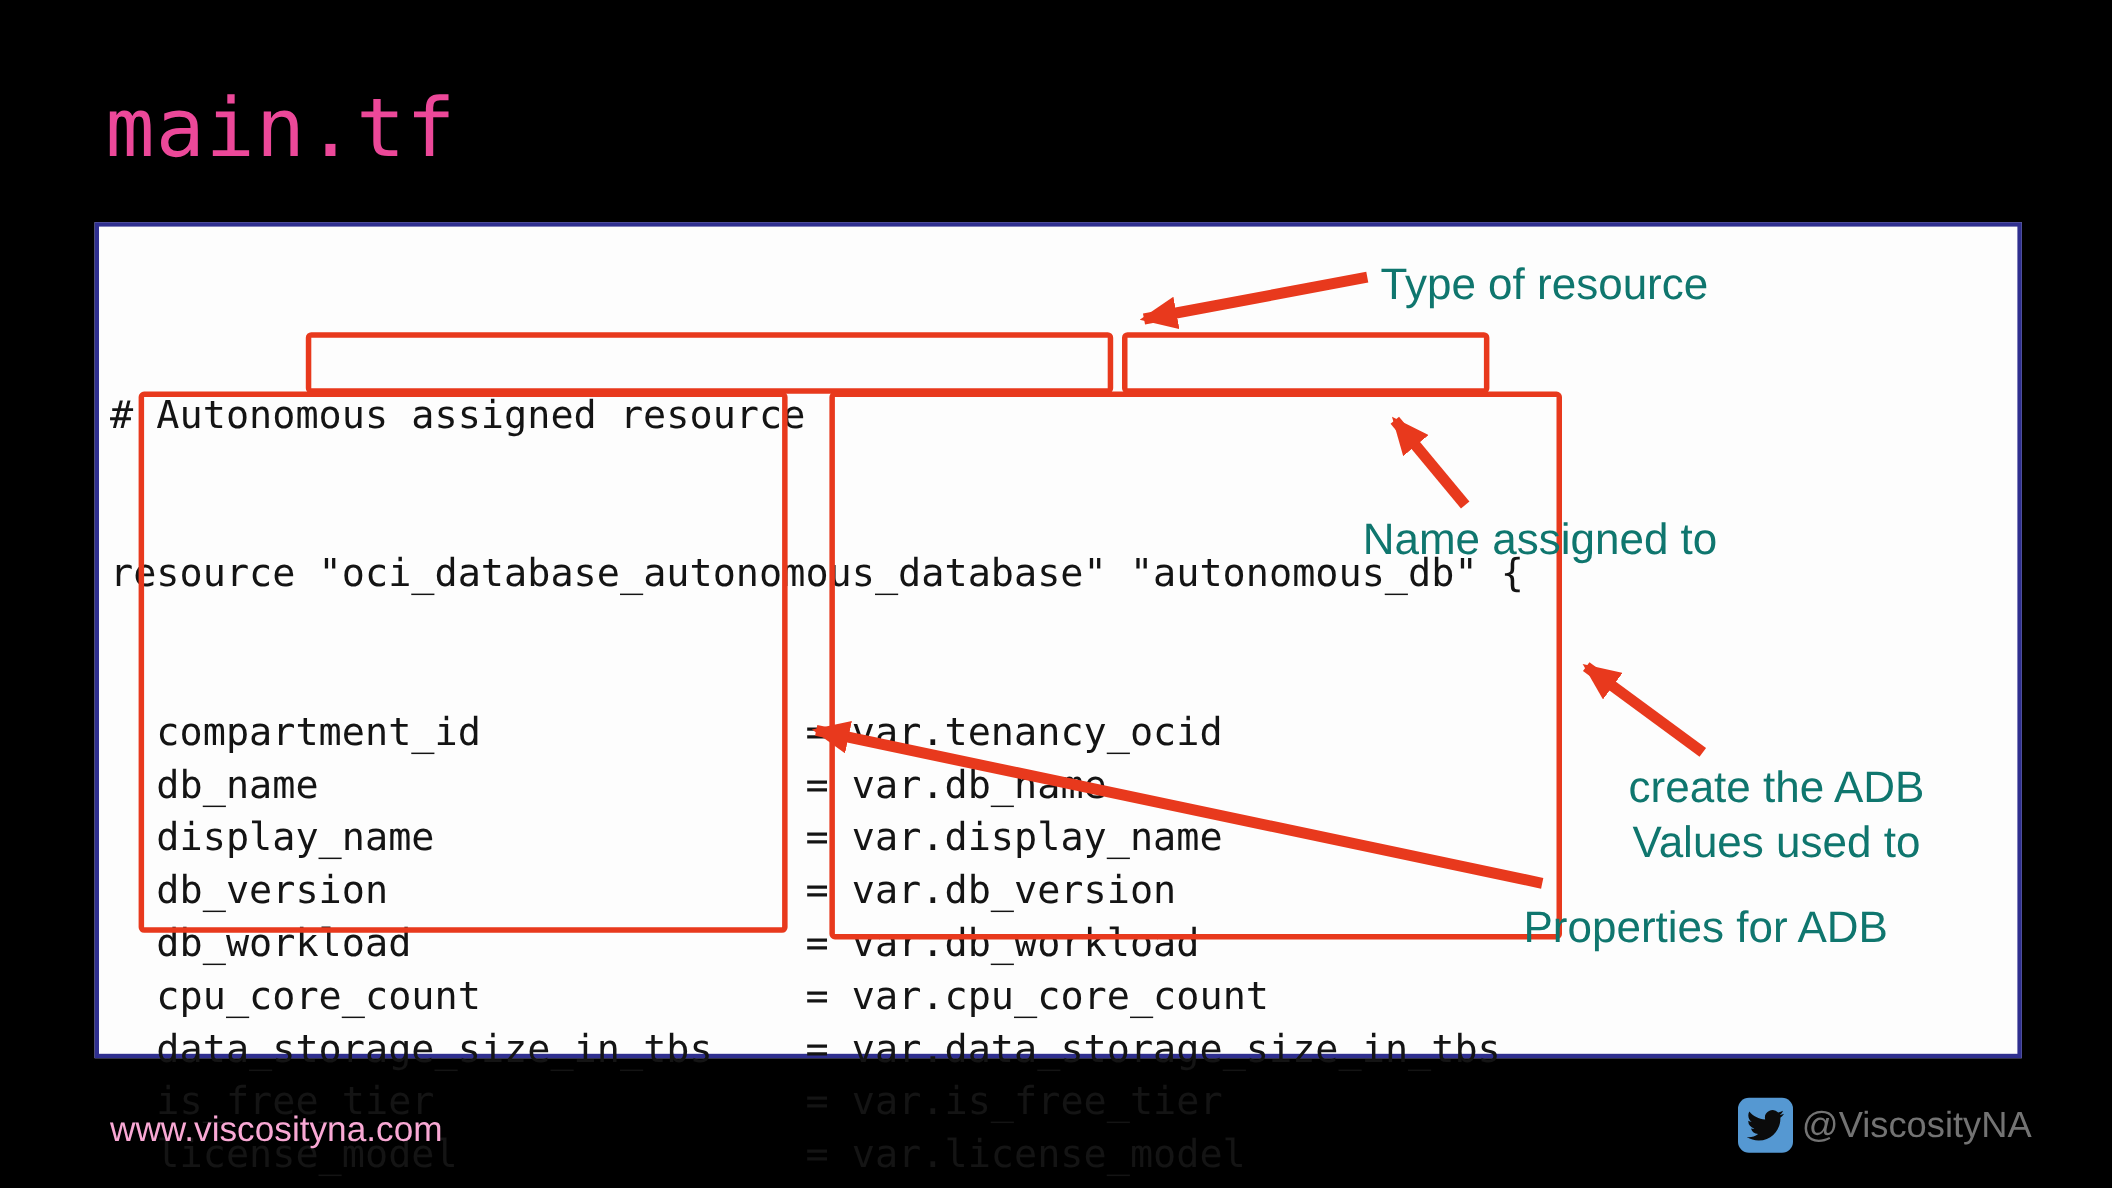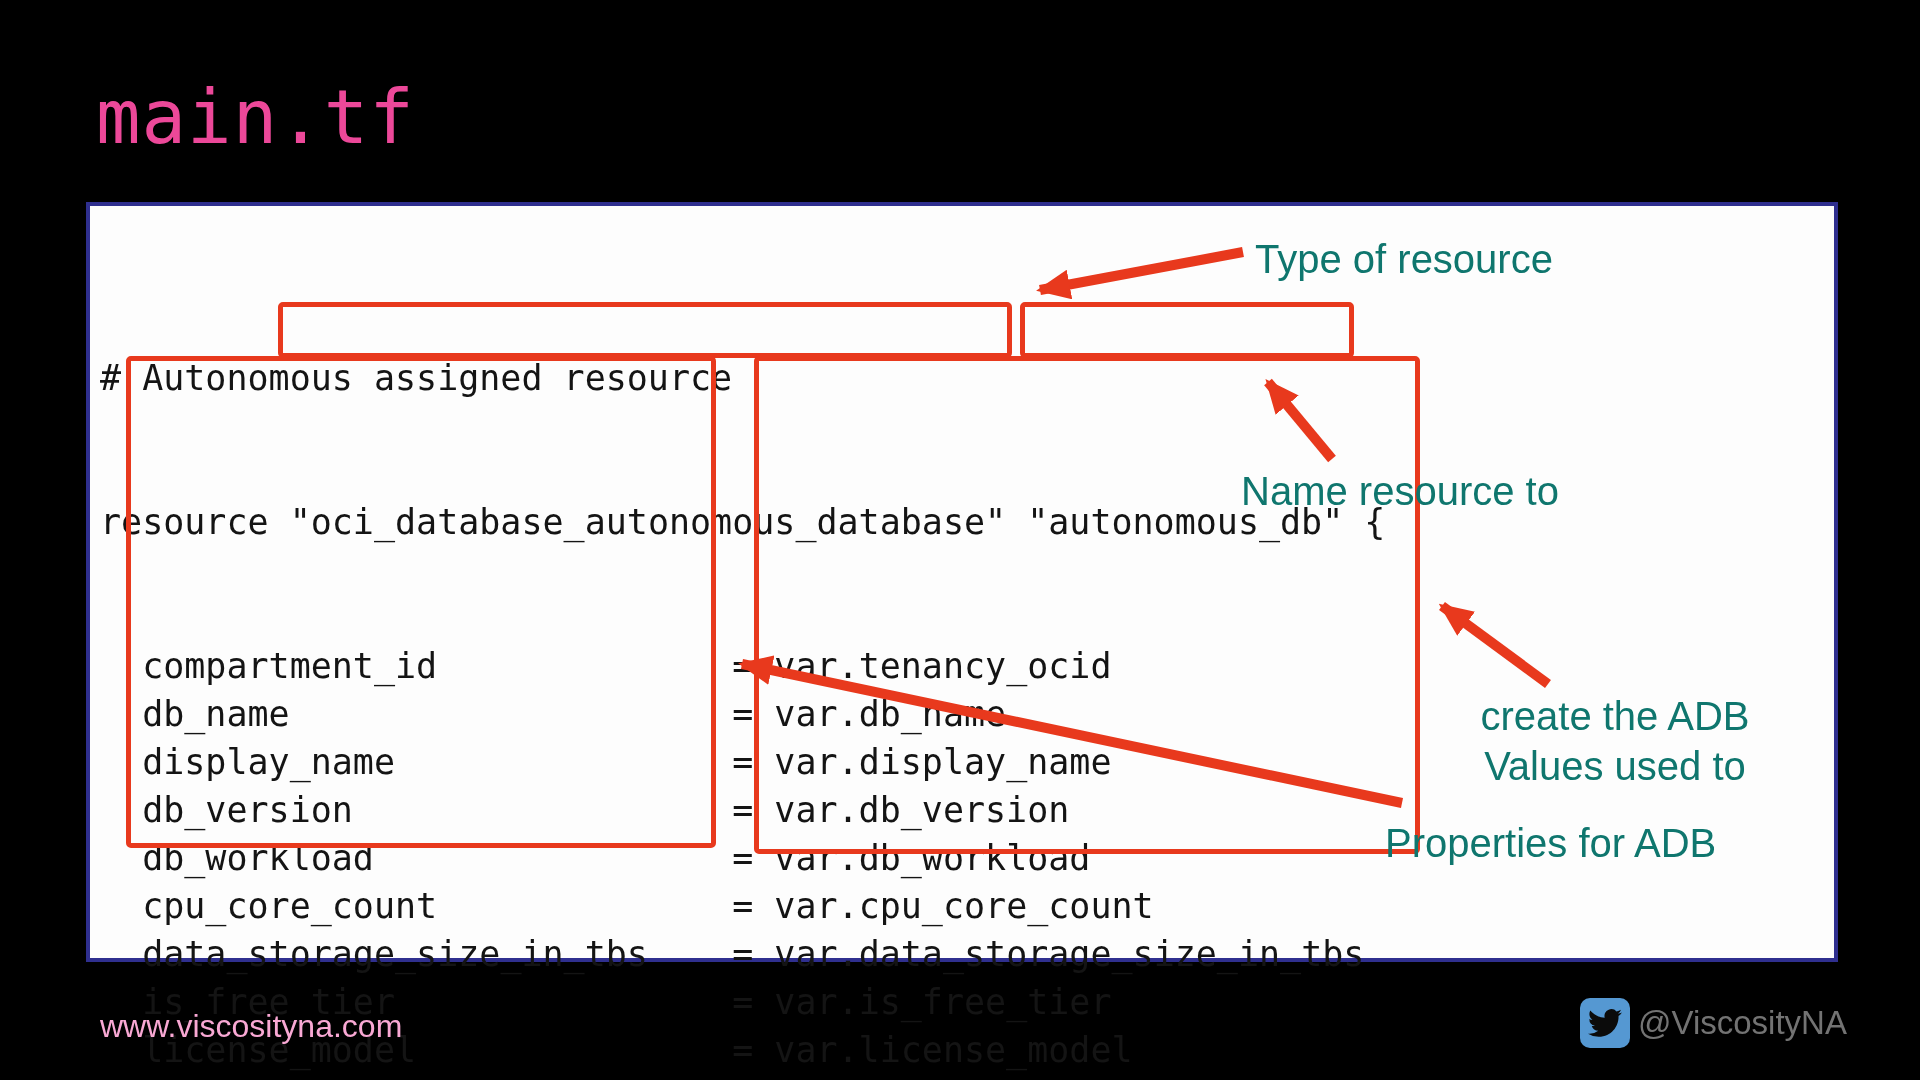--- a/index.html
+++ b/index.html
@@ -97,21 +97,21 @@
   
 </div>
 
 <div class="red-box" id="box-resource-type"></div>
 <div class="red-box" id="box-resource-name"></div>
 <div class="red-box" id="box-properties"></div>
 <div class="red-box" id="box-values"></div>
 
 <div class="annotation" id="ann-type-of-resource">Type of resource</div>
 <div class="annotation" id="ann-name-assigned">
-  <div>Name resource to</div>
+  <div>Name assigned to</div>
 </div>
 <div class="annotation" id="ann-values-used">
   <div>create the ADB</div>
   <div>Values used to</div>
 </div>
 <div class="annotation" id="ann-properties-adb">Properties for ADB</div>
 
 <svg class="abs" id="arrow-layer" viewBox="0 0 1920 1080">
   <defs>
     <marker id="arrowhead" markerWidth="3.4" markerHeight="3.0" refX="3.0" refY="1.5" orient="auto">

